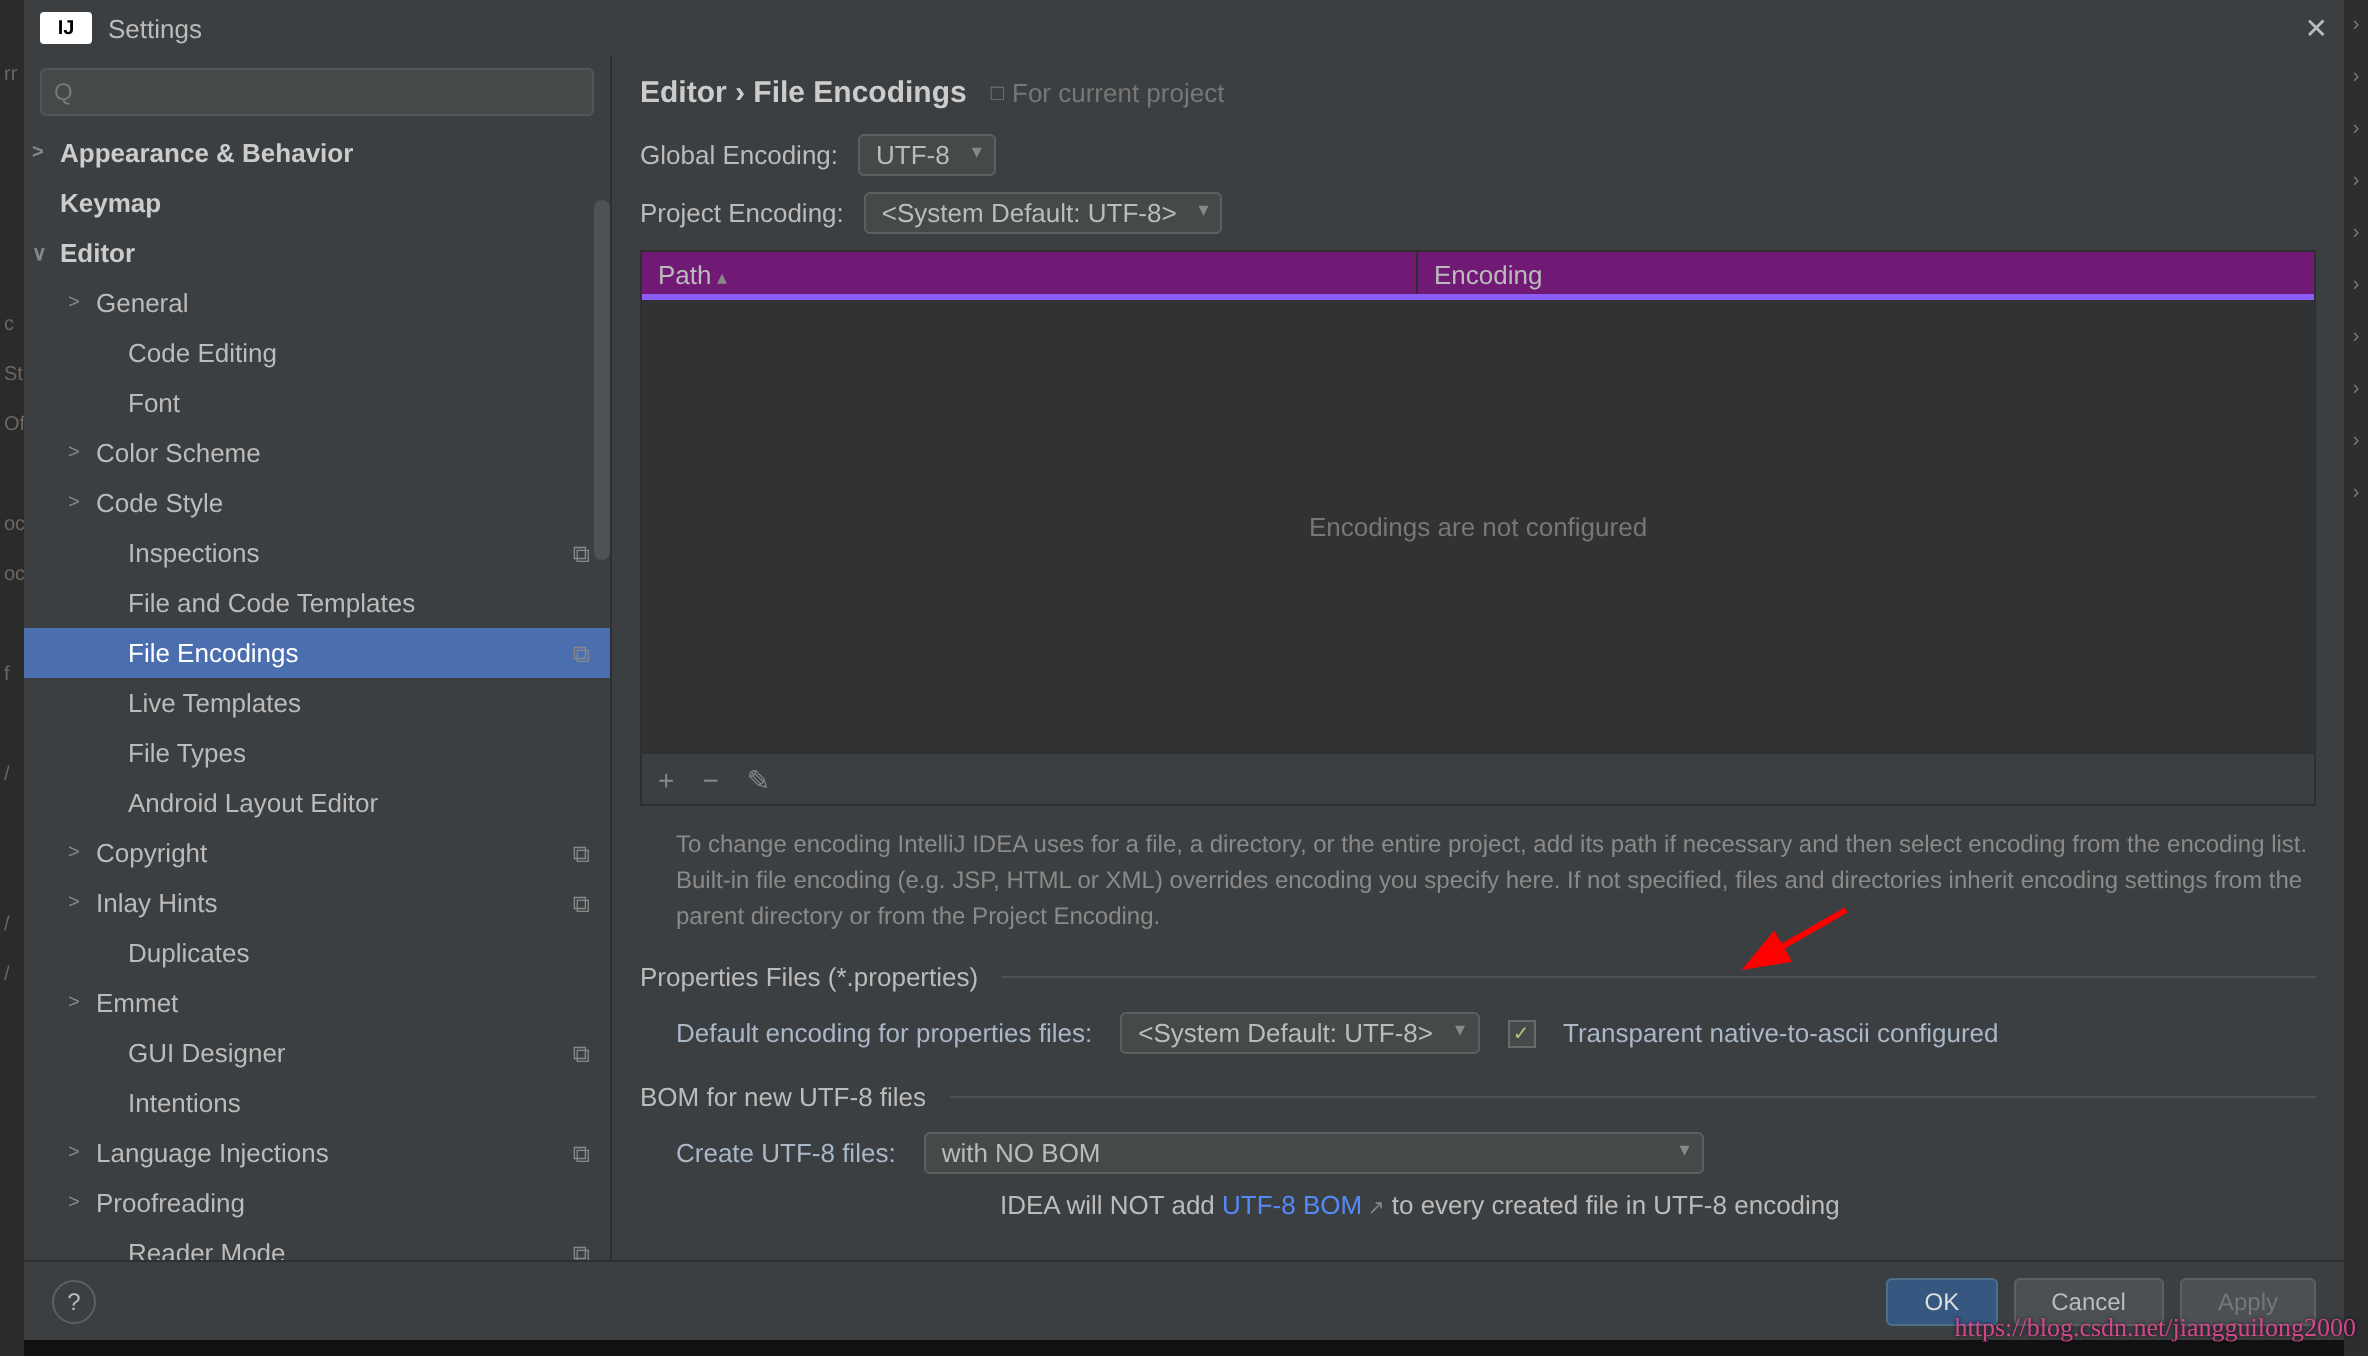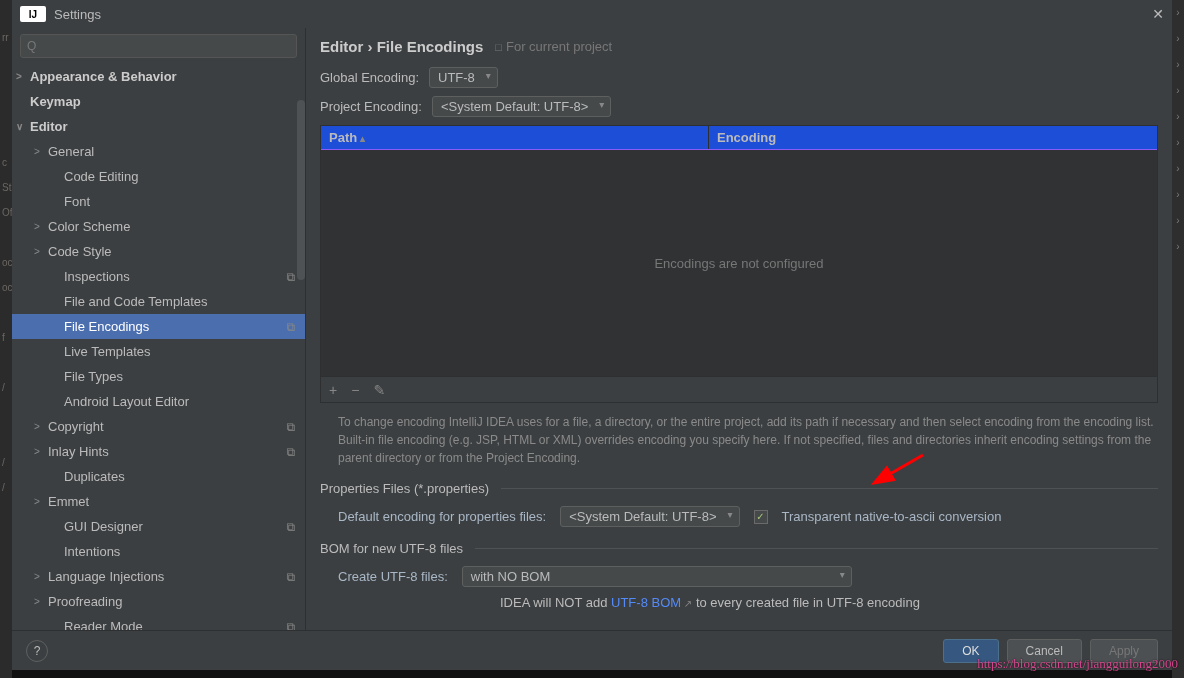--- a/index.html
+++ b/index.html
@@ -31,21 +31,21 @@
 .breadcrumb { display: flex; align-items: center; gap: 12px; margin-bottom: 12px; }
 .breadcrumb .path { color: #ccc; font-weight: bold; font-size: 15px; }
 .breadcrumb .scope { color: #777; font-size: 13px; display: flex; align-items: center; gap: 4px; }
 .breadcrumb .scope::before { content: "□"; color: #777; font-size: 11px; }
 .row { display: flex; align-items: center; gap: 10px; margin-bottom: 8px; }
 .row label { color: #bbb; }
 .dd { background: #45494a; border: 1px solid #5e6060; border-radius: 3px; padding: 2px 22px 2px 8px; color: #bbb; position: relative; cursor: pointer; display: inline-block; }
 .dd::after { content: "▾"; position: absolute; right: 6px; color: #888; font-size: 10px; }
 .dd.wide { min-width: 390px; }
 .table { border: 1px solid #2d2f30; background: #303233; margin-top: 4px; }
-.thead { display: flex; height: 24px; background: #1d4ed8; border-bottom: 1px solid #8b5cf6; font-weight: bold; }
+.thead { display: flex; height: 24px; background: #701a75; border-bottom: 3px solid #8b5cf6; }
 .thead .th { padding: 4px 8px; color: #bbb; border-right: 1px solid #2d2f30; }
 .thead .th.path { flex: 0 0 388px; }
 .thead .th.enc { flex: 1; border-right: none; }
 .thead .sort::after { content: " ▴"; color: #888; font-size: 10px; }
 .tbody { height: 226px; display: flex; align-items: center; justify-content: center; color: #777; }
 .tbar { height: 26px; display: flex; align-items: center; gap: 14px; padding: 0 8px; border-top: 1px solid #2d2f30; background: #3c3f41; }
 .tbar span { color: #888; cursor: pointer; font-size: 14px; }
 .hint { color: #8a8a8a; font-size: 12px; margin: 10px 0 14px 18px; line-height: 1.5; }
 .fieldset { margin-bottom: 14px; }
 .legend { color: #bbb; display: flex; align-items: center; gap: 8px; margin-bottom: 10px; }
@@ -224,21 +224,21 @@
       </div>
 
       <div class="hint">To change encoding IntelliJ IDEA uses for a file, a directory, or the entire project, add its path if necessary and then select encoding from the encoding list. Built-in file encoding (e.g. JSP, HTML or XML) overrides encoding you specify here. If not specified, files and directories inherit encoding settings from the parent directory or from the Project Encoding.</div>
 
       <div class="fieldset">
         <div class="legend">Properties Files (*.properties)</div>
         <div class="fs-row">
           <label>Default encoding for properties files:</label>
           <span class="dd">&lt;System Default: UTF-8&gt;</span>
           <span class="chk">✓</span>
-          <label>Transparent native-to-ascii conversion</label>
+          <label>Transparent native-to-ascii configured</label>
         </div>
       </div>
 
       <div class="fieldset">
         <div class="legend">BOM for new UTF-8 files</div>
         <div class="fs-row">
           <label>Create UTF-8 files:</label>
           <span class="dd wide">with NO BOM</span>
         </div>
         <div class="sub">

